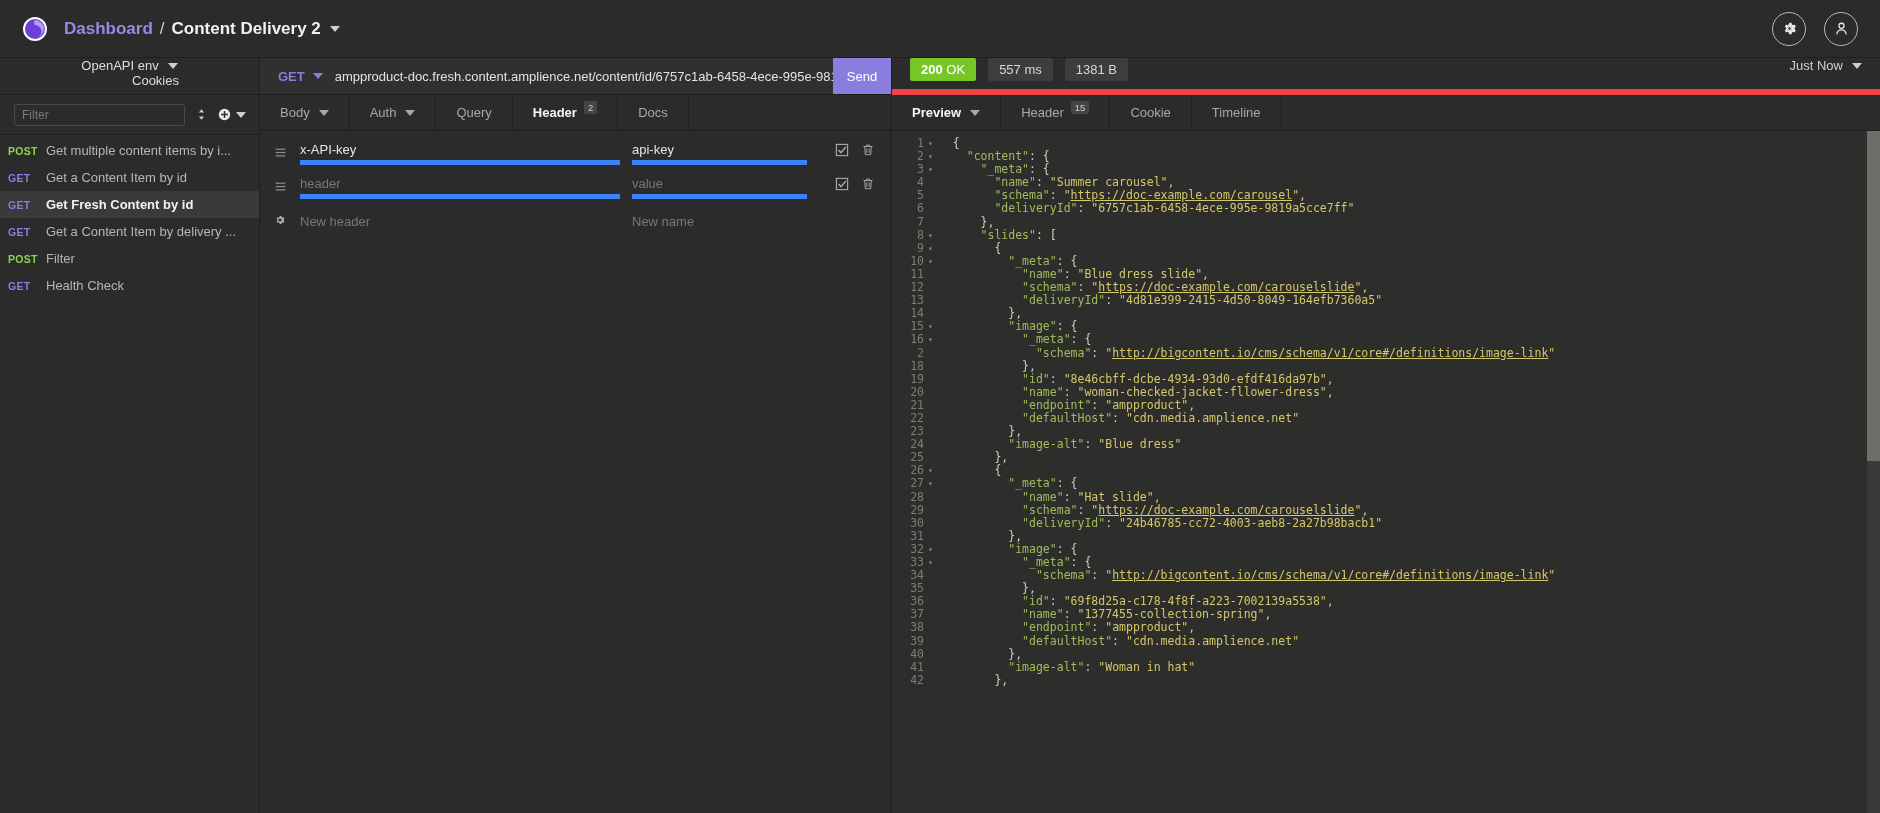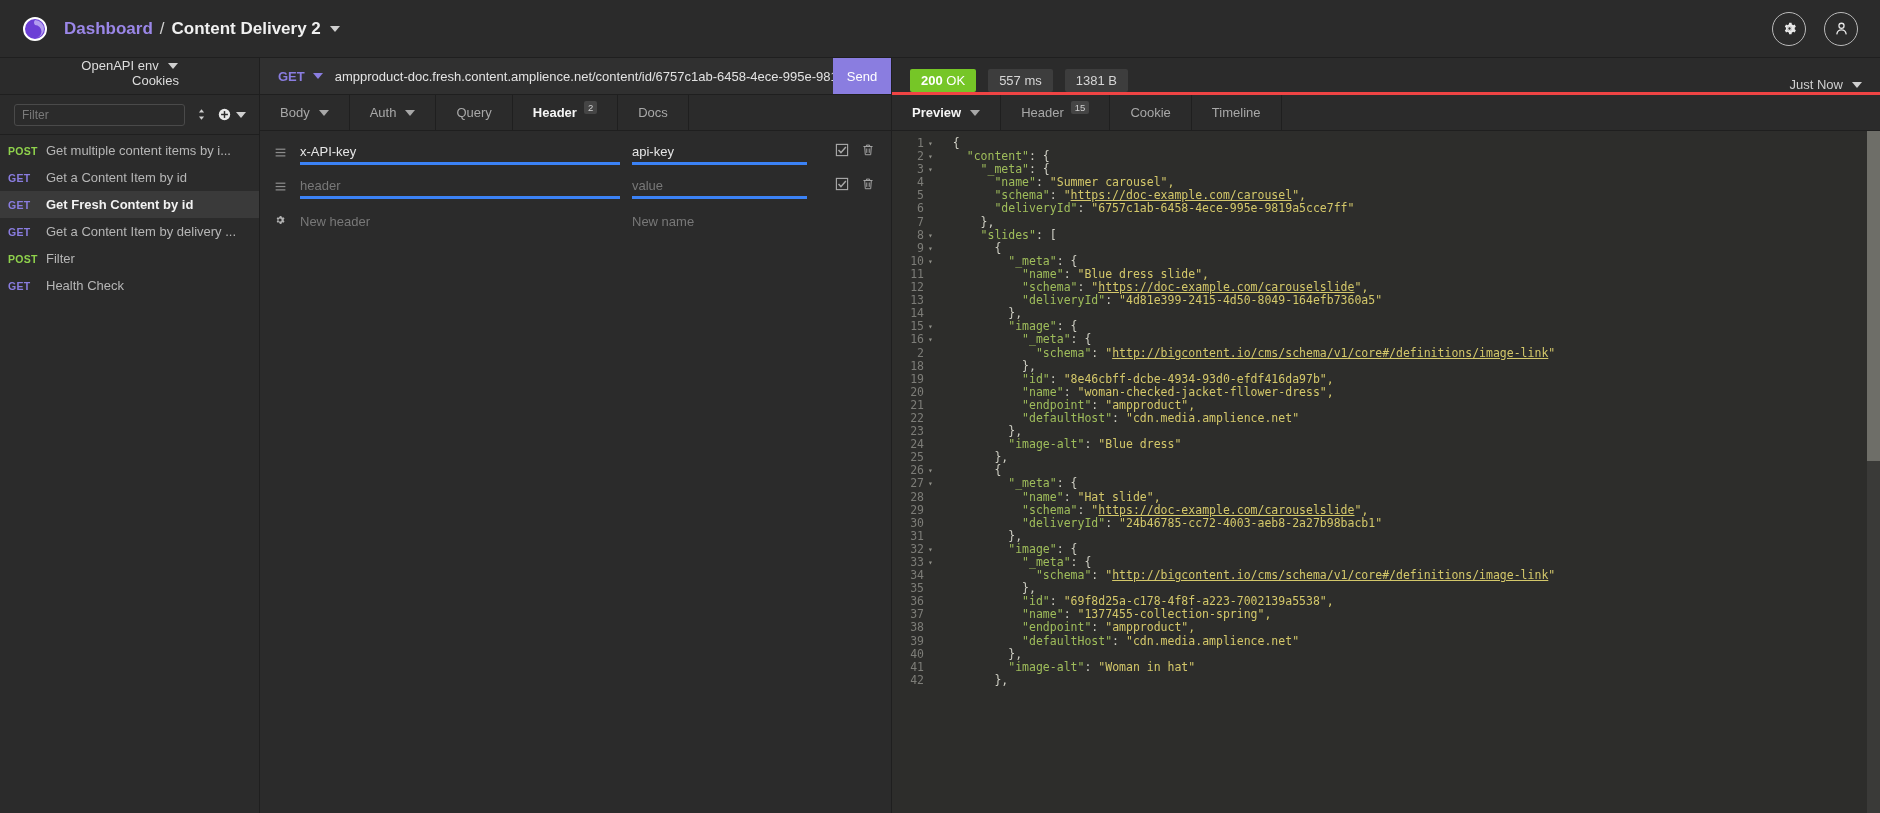--- a/index.html
+++ b/index.html
@@ -125,34 +125,34 @@
     border-radius: 2px; padding: 1px 4px; font-weight: normal;
     position: relative; top: -5px;
   }
 
   .hdr-table { flex: 1; padding-top: 4px; }
   .hdr-row { height: 34px; display: flex; align-items: center; padding: 0 8px 0 14px; }
   .grip { width: 26px; flex: 0 0 26px; display: flex; align-items: center; color: #8d8d8d; }
   .cell {
     height: 26px; display: flex; align-items: flex-end;
     padding-bottom: 3px; font-size: 13px;
-    border-bottom: 3px solid #3b82f6;
+    border-bottom: 5px solid #3b82f6;
   }
   .cell.nob { border-bottom: 1px solid transparent; }
   .cell-key { width: 320px; flex: 0 0 320px; margin-right: 12px; }
   .cell-val { flex: 1; min-width: 0; margin-right: 12px; }
   .txt { color: #e6e6e6; }
   .ph  { color: #787878; }
   .row-actions { width: 64px; flex: 0 0 64px; display: flex; align-items: center; gap: 12px; justify-content: flex-end; padding-right: 8px; }
 
   
   .response { width: 988px; flex: 0 0 988px; display: flex; flex-direction: column; background: #2b2b2b; }
   .statusrow {
-    height: 37px; flex: 0 0 37px; display: flex; align-items: flex-end;
-    padding: 0 18px; gap: 12px; border-bottom: 3px solid #ef4444;
+    height: 37px; flex: 0 0 37px; display: flex; align-items: flex-start;
+    padding: 0 18px; gap: 12px; border-bottom: 6px solid #ef4444;
   }
   .pill { font-size: 13px; padding: 4px 11px; border-radius: 2px; }
   .pill.ok { background: #76c627; color: #fff; }
   .pill.ok b { font-weight: bold; }
   .pill.neutral { background: #3d3d3d; color: #d6d6d6; }
   .just-now { margin-left: auto; display: flex; align-items: center; font-size: 13px; color: #cfcfcf; }
 
   .resp-body { flex: 1; display: flex; min-height: 0; background: #2d2d2b; position: relative; }
   .code {
     flex: 1; overflow: hidden; font-family: "DejaVu Sans Mono", monospace;

